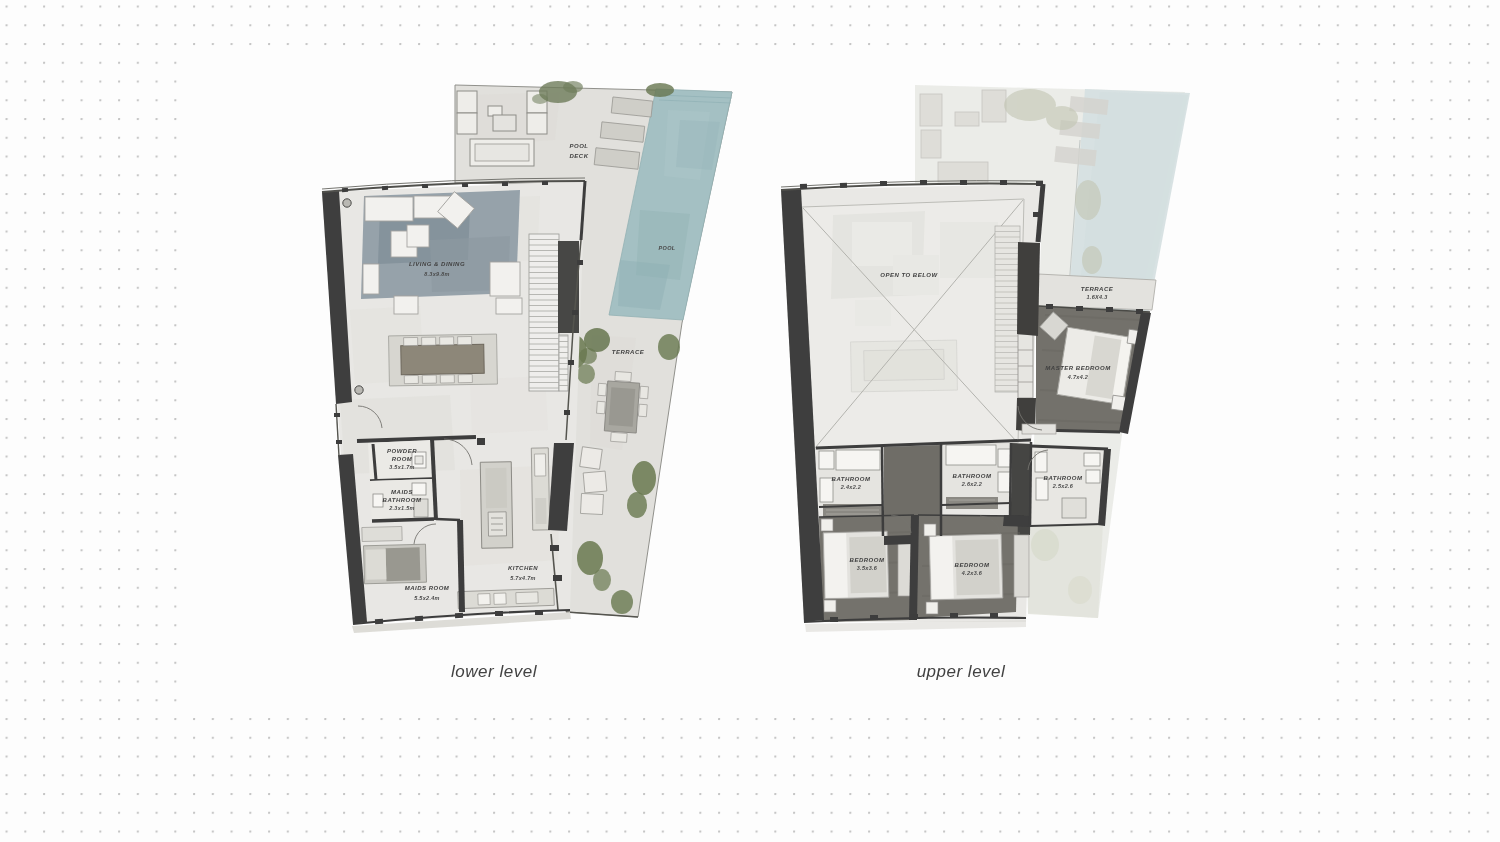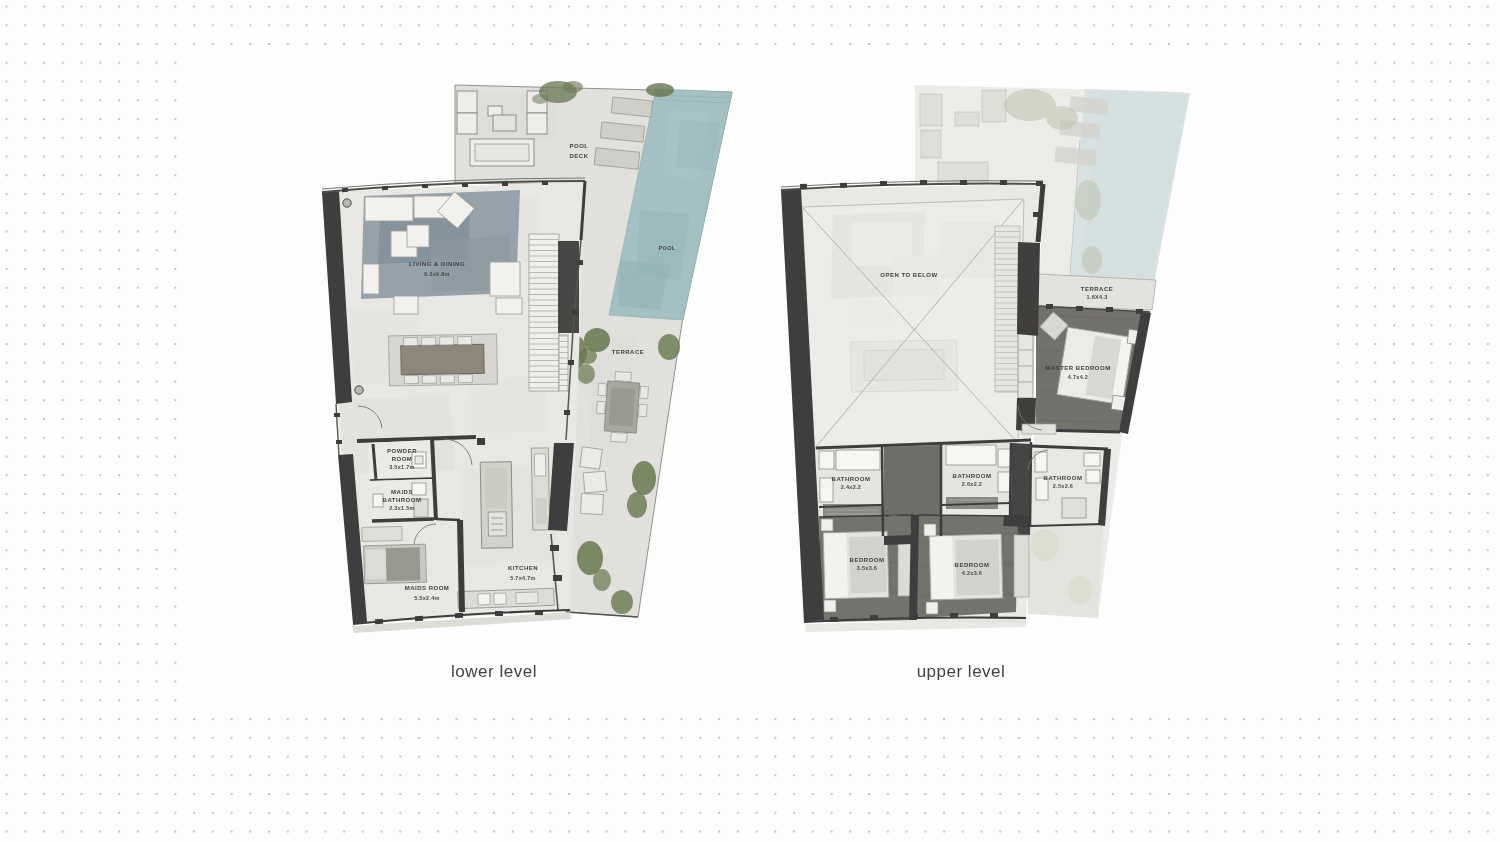--- a/index.html
+++ b/index.html
@@ -1,16 +1,16 @@
 <!DOCTYPE html>
 <html><head>
 <meta charset="utf-8">
 <style>
   html,body{margin:0;padding:0;background:#ffffff;}
-  .page{width:1500px;height:842px;position:relative;overflow:hidden;font-family:"Liberation Sans",sans-serif;}
+  .page{width:1500px;height:842px;position:relative;overflow:hidden;font-family:"Liberation Sans",sans-serif;font-style:italic;}
   svg{display:block;}
   text{font-family:"Liberation Sans",sans-serif;}
   .rlabel{font-size:6px;font-weight:bold;letter-spacing:0.5px;fill:#414141;text-anchor:middle;}
   .rsize{font-size:5.5px;font-weight:bold;letter-spacing:0.3px;fill:#4a4a4a;text-anchor:middle;}
   .lvl{font-size:17px;fill:#424242;letter-spacing:0.5px;text-anchor:middle;}
 </style>
 </head>
 <body>
 <div class="page">
 <svg width="1500" height="842" viewBox="0 0 1500 842">

